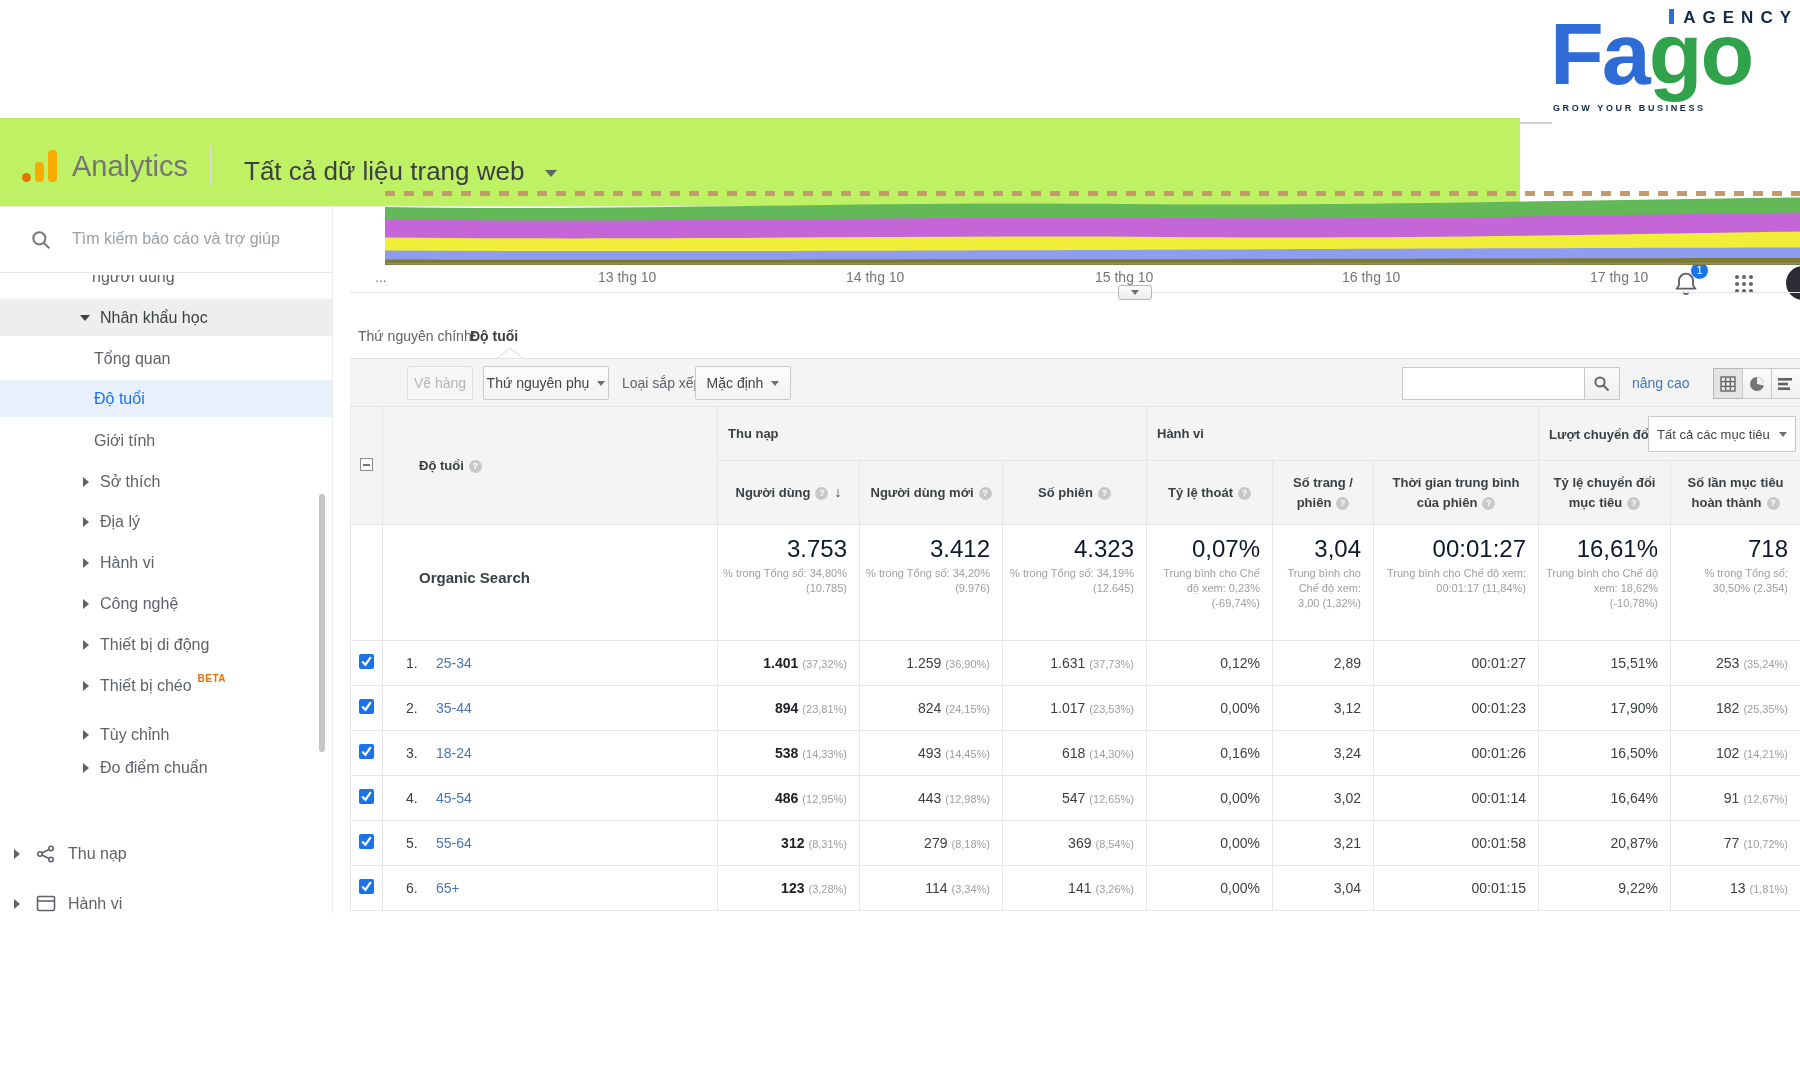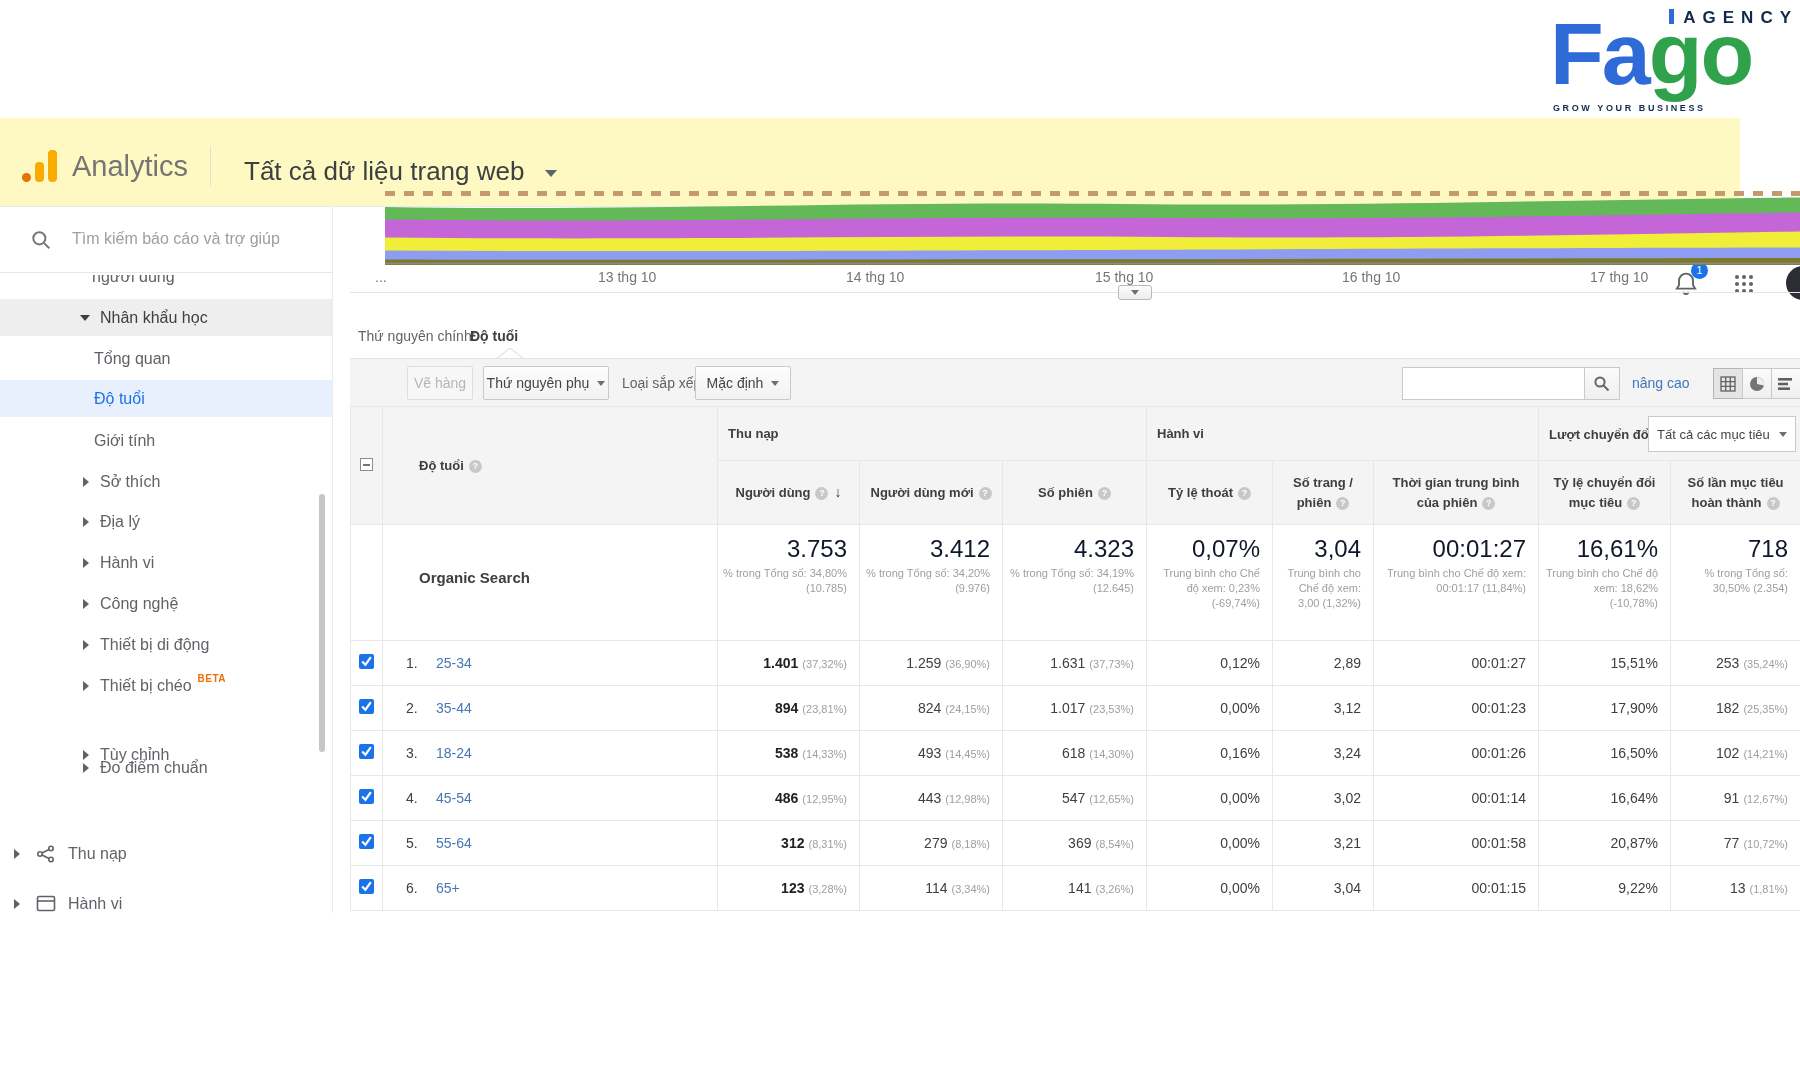--- a/index.html
+++ b/index.html
@@ -13,21 +13,21 @@
   
   .fago { position:absolute; left:1540px; top:4px; width:260px; height:114px; }
   .fago-agency { position:absolute; right:2px; top:4px; font-size:17px; font-weight:bold; letter-spacing:7px; color:#11294b; white-space:nowrap; }
   .fago-agbar { display:inline-block; width:5px; height:15px; background:#2e6bd6; margin-right:9px; transform:translateY(1px); }
   .fago-word { position:absolute; left:10px; top:6px; font-size:88px; font-weight:bold; line-height:1; letter-spacing:-2px; }
   .fago-word .fa { color:#2e6bd6; }
   .fago-word .go { color:#2fa24b; }
   .fago-tag { position:absolute; left:13px; top:99px; font-size:9px; font-weight:bold; letter-spacing:2.6px; color:#11294b; white-space:nowrap; }
 
   
-  .ga-header { position:absolute; left:0; top:118px; width:1740px; height:89px; background:#fef9c3; border-bottom:1px solid #eaeaea; }
+  .ga-header { position:absolute; left:0; top:118px; width:1520px; height:89px; background:#bef264; border-bottom:1px solid #eaeaea; }
   .ga-logo { position:absolute; left:21px; top:30px; width:36px; height:36px; }
   .ga-logo .bar1 { position:absolute; left:1px; bottom:2px; width:9px; height:9px; border-radius:50%; background:#e37400; }
   .ga-logo .bar2 { position:absolute; left:14px; bottom:2px; width:9px; height:20px; border-radius:4px; background:#f9ab00; }
   .ga-logo .bar3 { position:absolute; left:27px; bottom:2px; width:9px; height:32px; border-radius:4px; background:#f9ab00; }
   .ga-product { position:absolute; left:72px; top:32px; font-size:29px; color:#757575; }
   .ga-divider { position:absolute; left:210px; top:28px; width:1px; height:40px; background:#e0e0e0; }
   .ga-title { position:absolute; left:233px; top:38px; font-size:26px; color:#3c4043;margin-left:11px; }
   .caret-down { display:inline-block; width:0; height:0; border-left:6px solid transparent; border-right:6px solid transparent; border-top:7px solid #5f6368; }
   .ga-title-caret { position:absolute; left:545px; top:52px; }
   .bell { position:absolute; left:1672px; top:150px; width:28px; height:30px; }
@@ -199,21 +199,21 @@
     </div>
     <div class="nav-item" style="top:419px;">
       <span class="arr-r" style="margin:0 11px 0 83px;"></span>
       <span>Thiết bị di động</span>
     </div>
     <div class="nav-item" style="top:460px;">
       <span class="arr-r" style="margin:0 11px 0 83px;"></span>
       <span>Thiết bị chéo</span>
       <span class="beta">BETA</span>
     </div>
-    <div class="nav-item" style="top:529px;">
+    <div class="nav-item" style="top:509px;">
       <span class="arr-r" style="margin:0 11px 0 83px;"></span>
       <span>Tùy chỉnh</span>
     </div>
     <div class="nav-item" style="top:542px;">
       <span class="arr-r" style="margin:0 11px 0 83px;"></span>
       <span>Đo điểm chuẩn</span>
     </div>
     <div class="nav-item" style="top:628px;">
       <span class="arr-r" style="margin:0 8px 0 14px;"></span>
       <svg class="nav-ico" width="20" height="18" viewBox="0 0 20 18" fill="none" stroke="#5f6368" stroke-width="1.6">

